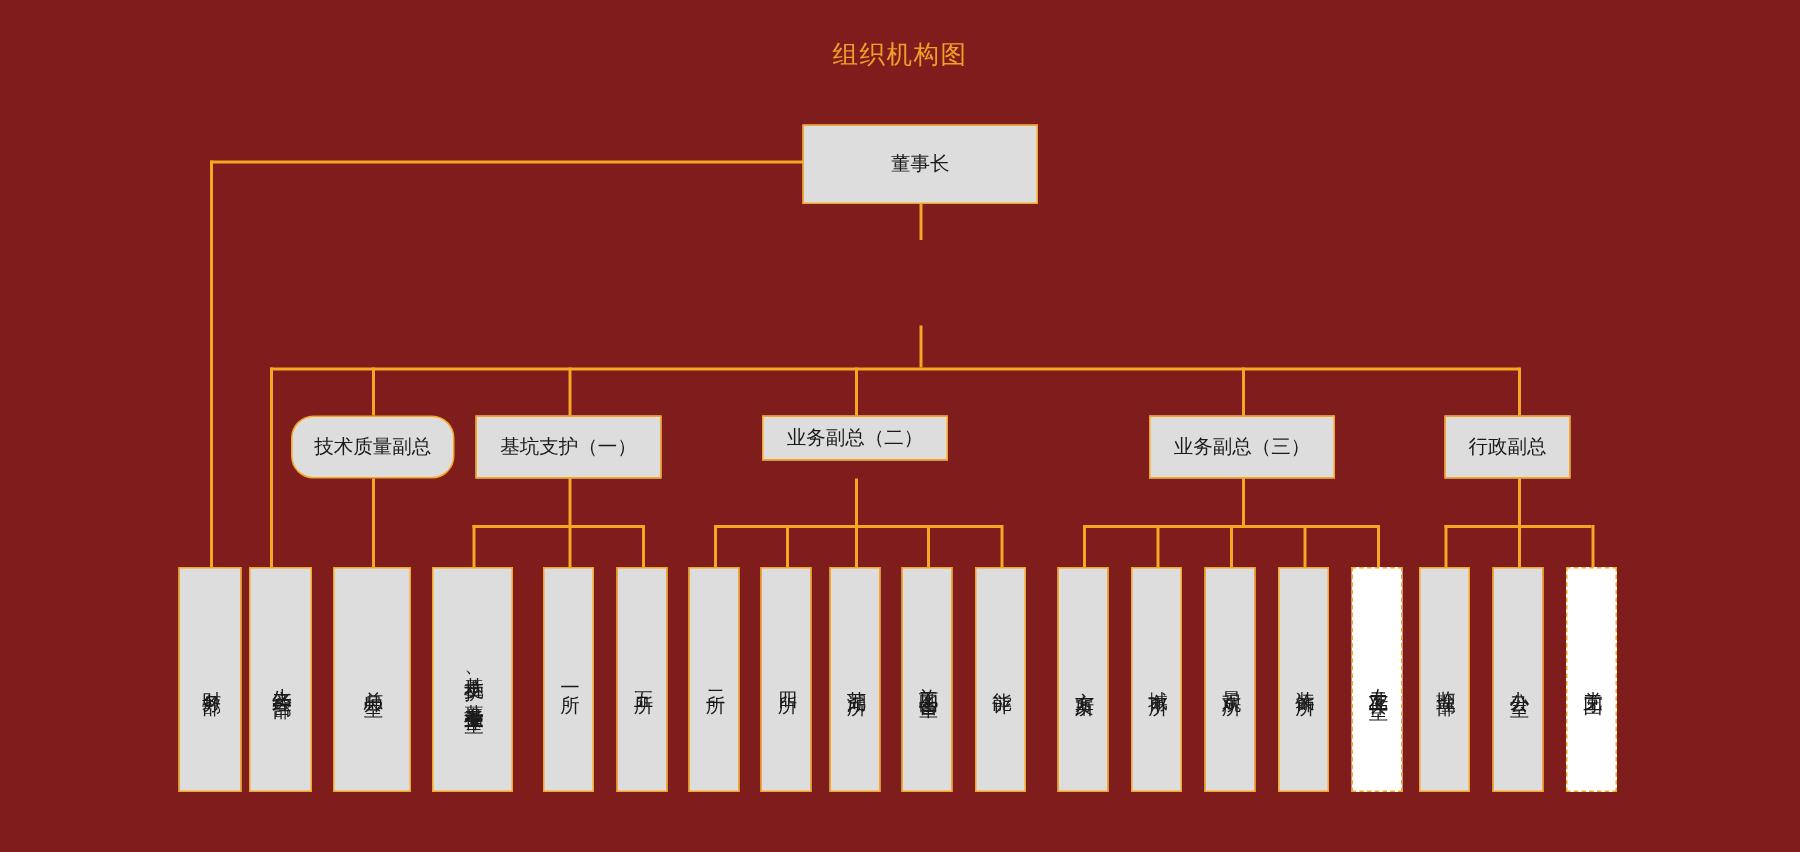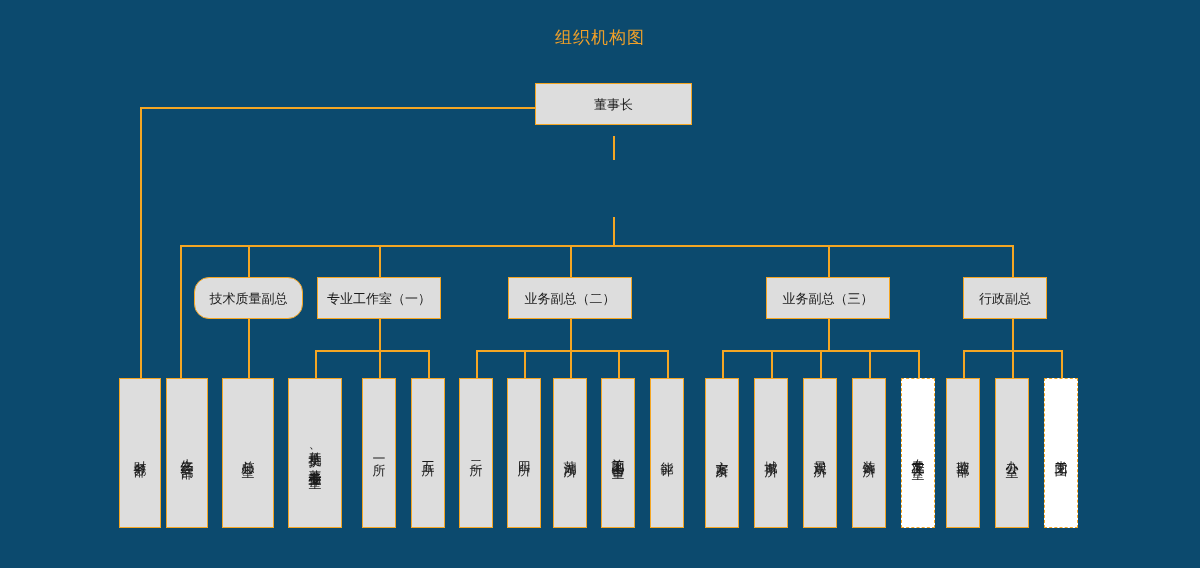--- a/index.html
+++ b/index.html
@@ -7,21 +7,21 @@
     padding: 0;
     background: #ffffff;
   }
   body {
     font-family: "DejaVu Sans", "Liberation Sans", sans-serif;
   }
   #org-root {
     position: relative;
     width: 1200px;
     height: 568px;
-    background: #0c4a6e;
+    background: #7f1d1d;
     overflow: hidden;
   }
   .chart-title {
     position: absolute;
     left: 0;
     top: 26px;
     width: 1200px;
     text-align: center;
     color: #F0A029;
     font-size: 17px;
@@ -125,34 +125,34 @@
   <div class="ln v" style="left:820px; top:350px; height:28px;"></div>
   <div class="ln v" style="left:869px; top:350px; height:28px;"></div>
   <div class="ln v" style="left:918px; top:350px; height:28px;"></div>
 
   <div class="ln v" style="left:1012px; top:319px; height:31px;"></div>
   <div class="ln h" style="left:963px; top:350px; width:98px;"></div>
   <div class="ln v" style="left:963px; top:350px; height:28px;"></div>
   <div class="ln v" style="left:1012px; top:350px; height:28px;"></div>
   <div class="ln v" style="left:1061px; top:350px; height:28px;"></div>
 
-  <div class="node" style="left:535px; top:83px; width:157px; height:42px;">
+  <div class="node" style="left:535px; top:83px; width:157px; height:53px;">
     <span class="label-h">董事长</span>
   </div>
 
 
   <div class="node" style="left:194px; top:277px; width:109px; height:42px;border-radius:15px;">
     <span class="label-h">技术质量副总</span>
   </div>
 
   <div class="node" style="left:317px; top:277px; width:124px; height:42px;">
-    <span class="label-h">专业工作室（一）</span>
-  </div>
-
-  <div class="node" style="left:508px; top:277px; width:124px; height:42px;">
+    <span class="label-h">基坑支护（一）</span>
+  </div>
+
+  <div class="node" style="left:508px; top:277px; width:124px; height:30px;">
     <span class="label-h">业务副总（二）</span>
   </div>
 
   <div class="node" style="left:766px; top:277px; width:124px; height:42px;">
     <span class="label-h">业务副总（三）</span>
   </div>
 
   <div class="node" style="left:963px; top:277px; width:84px; height:42px;">
     <span class="label-h">行政副总</span>
   </div>

